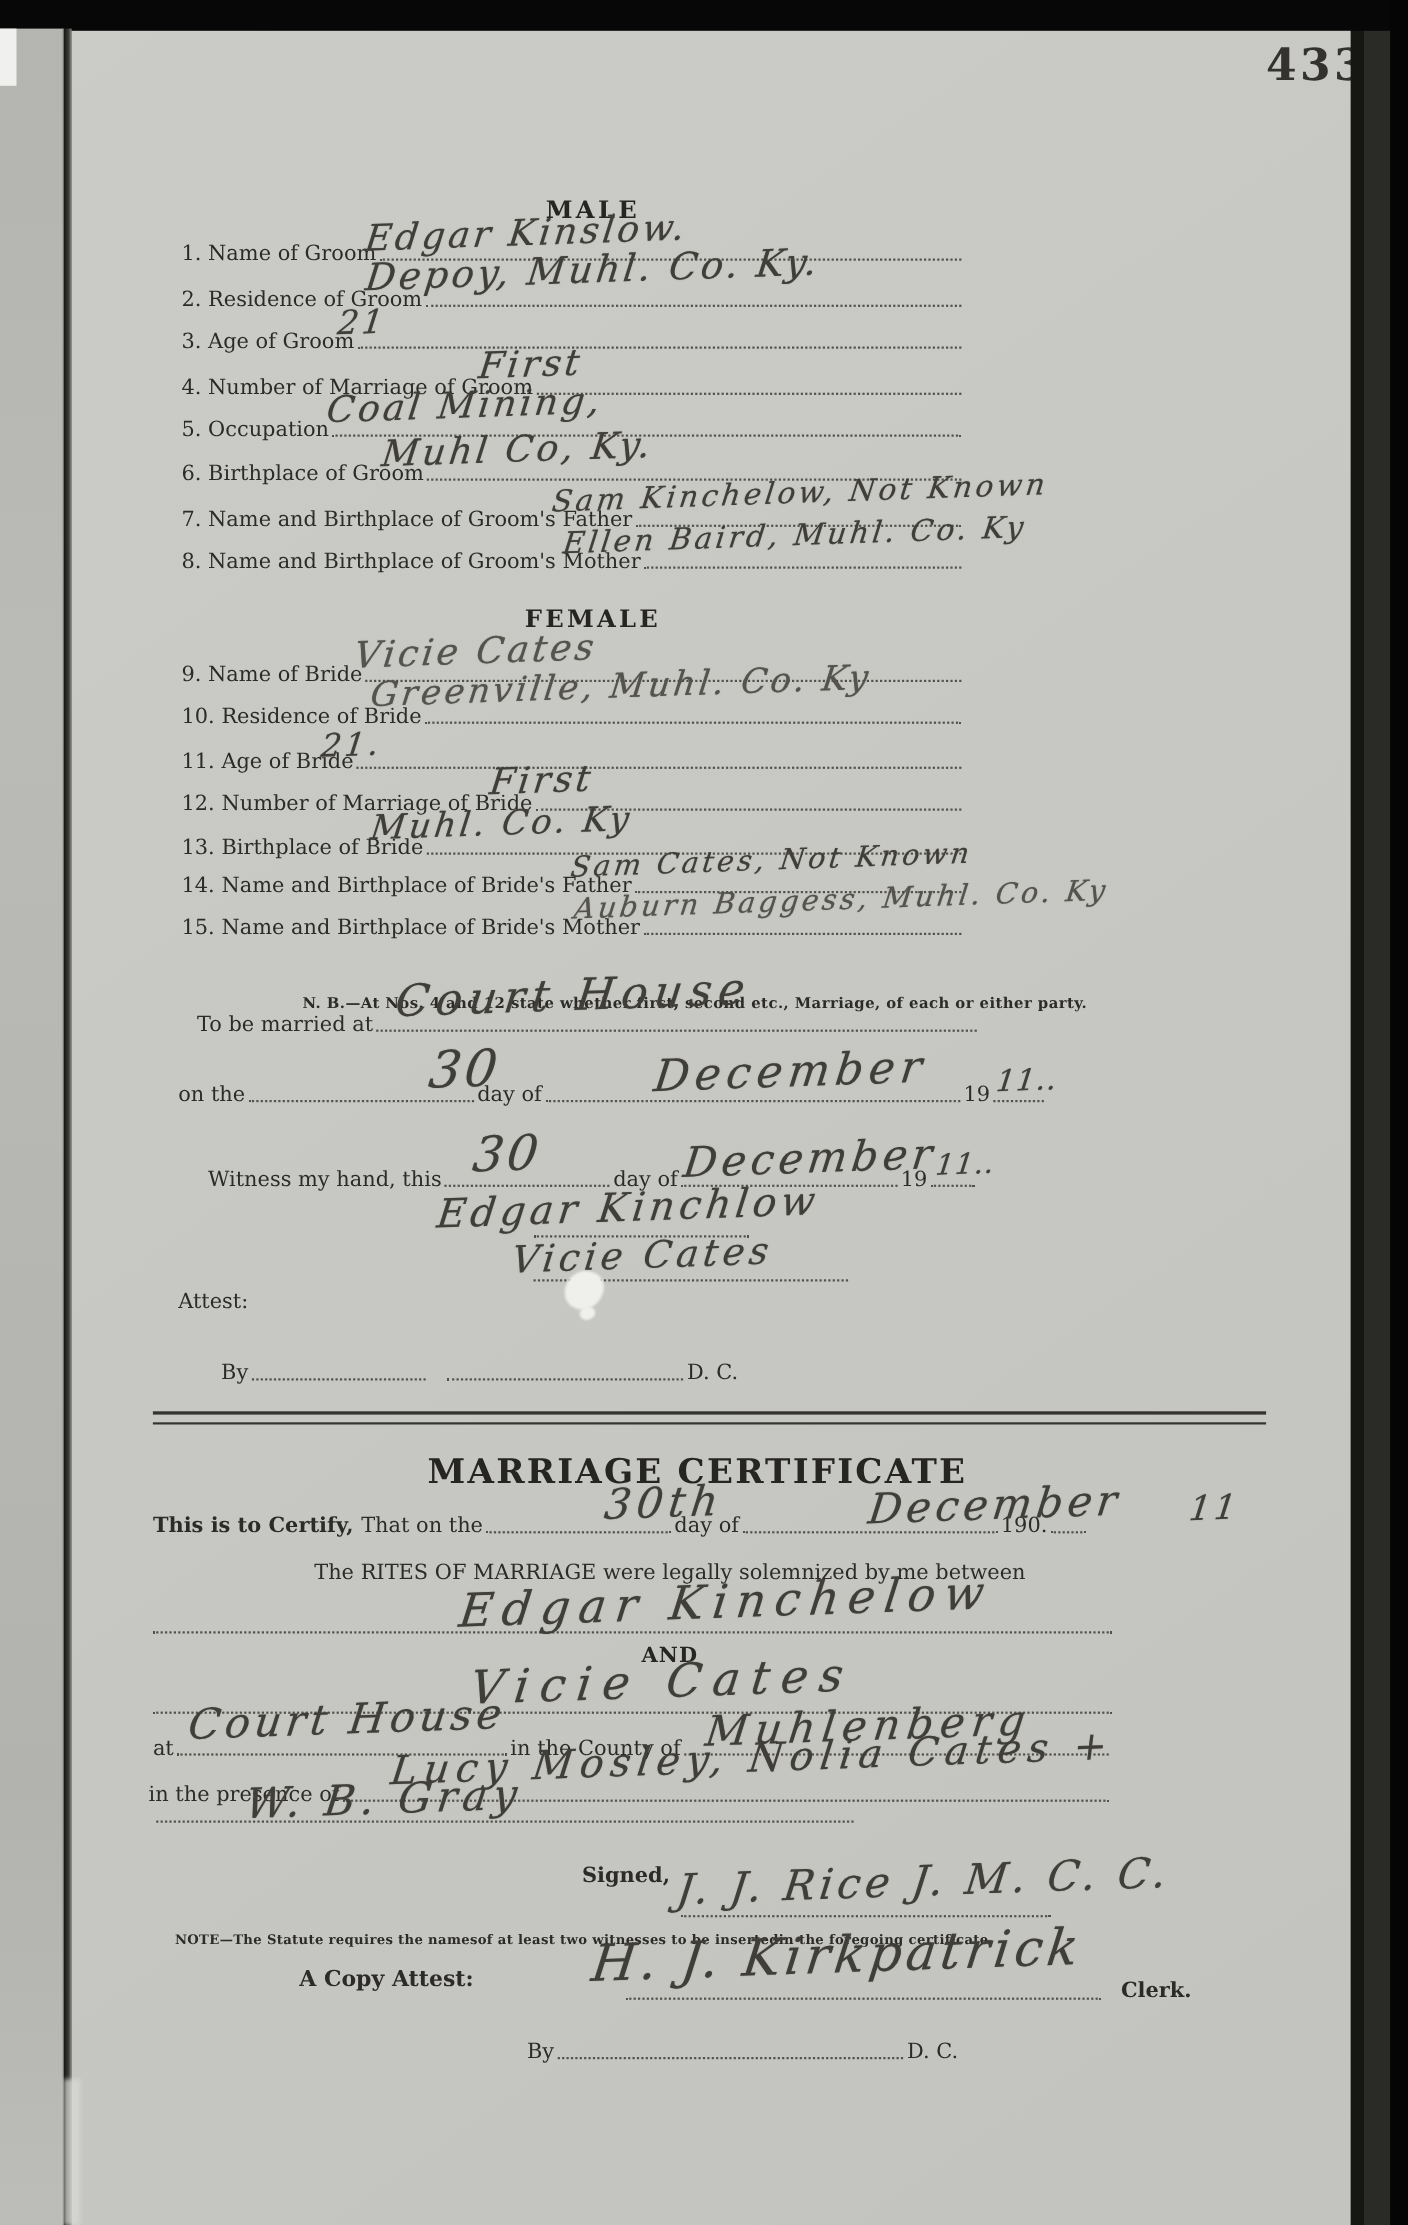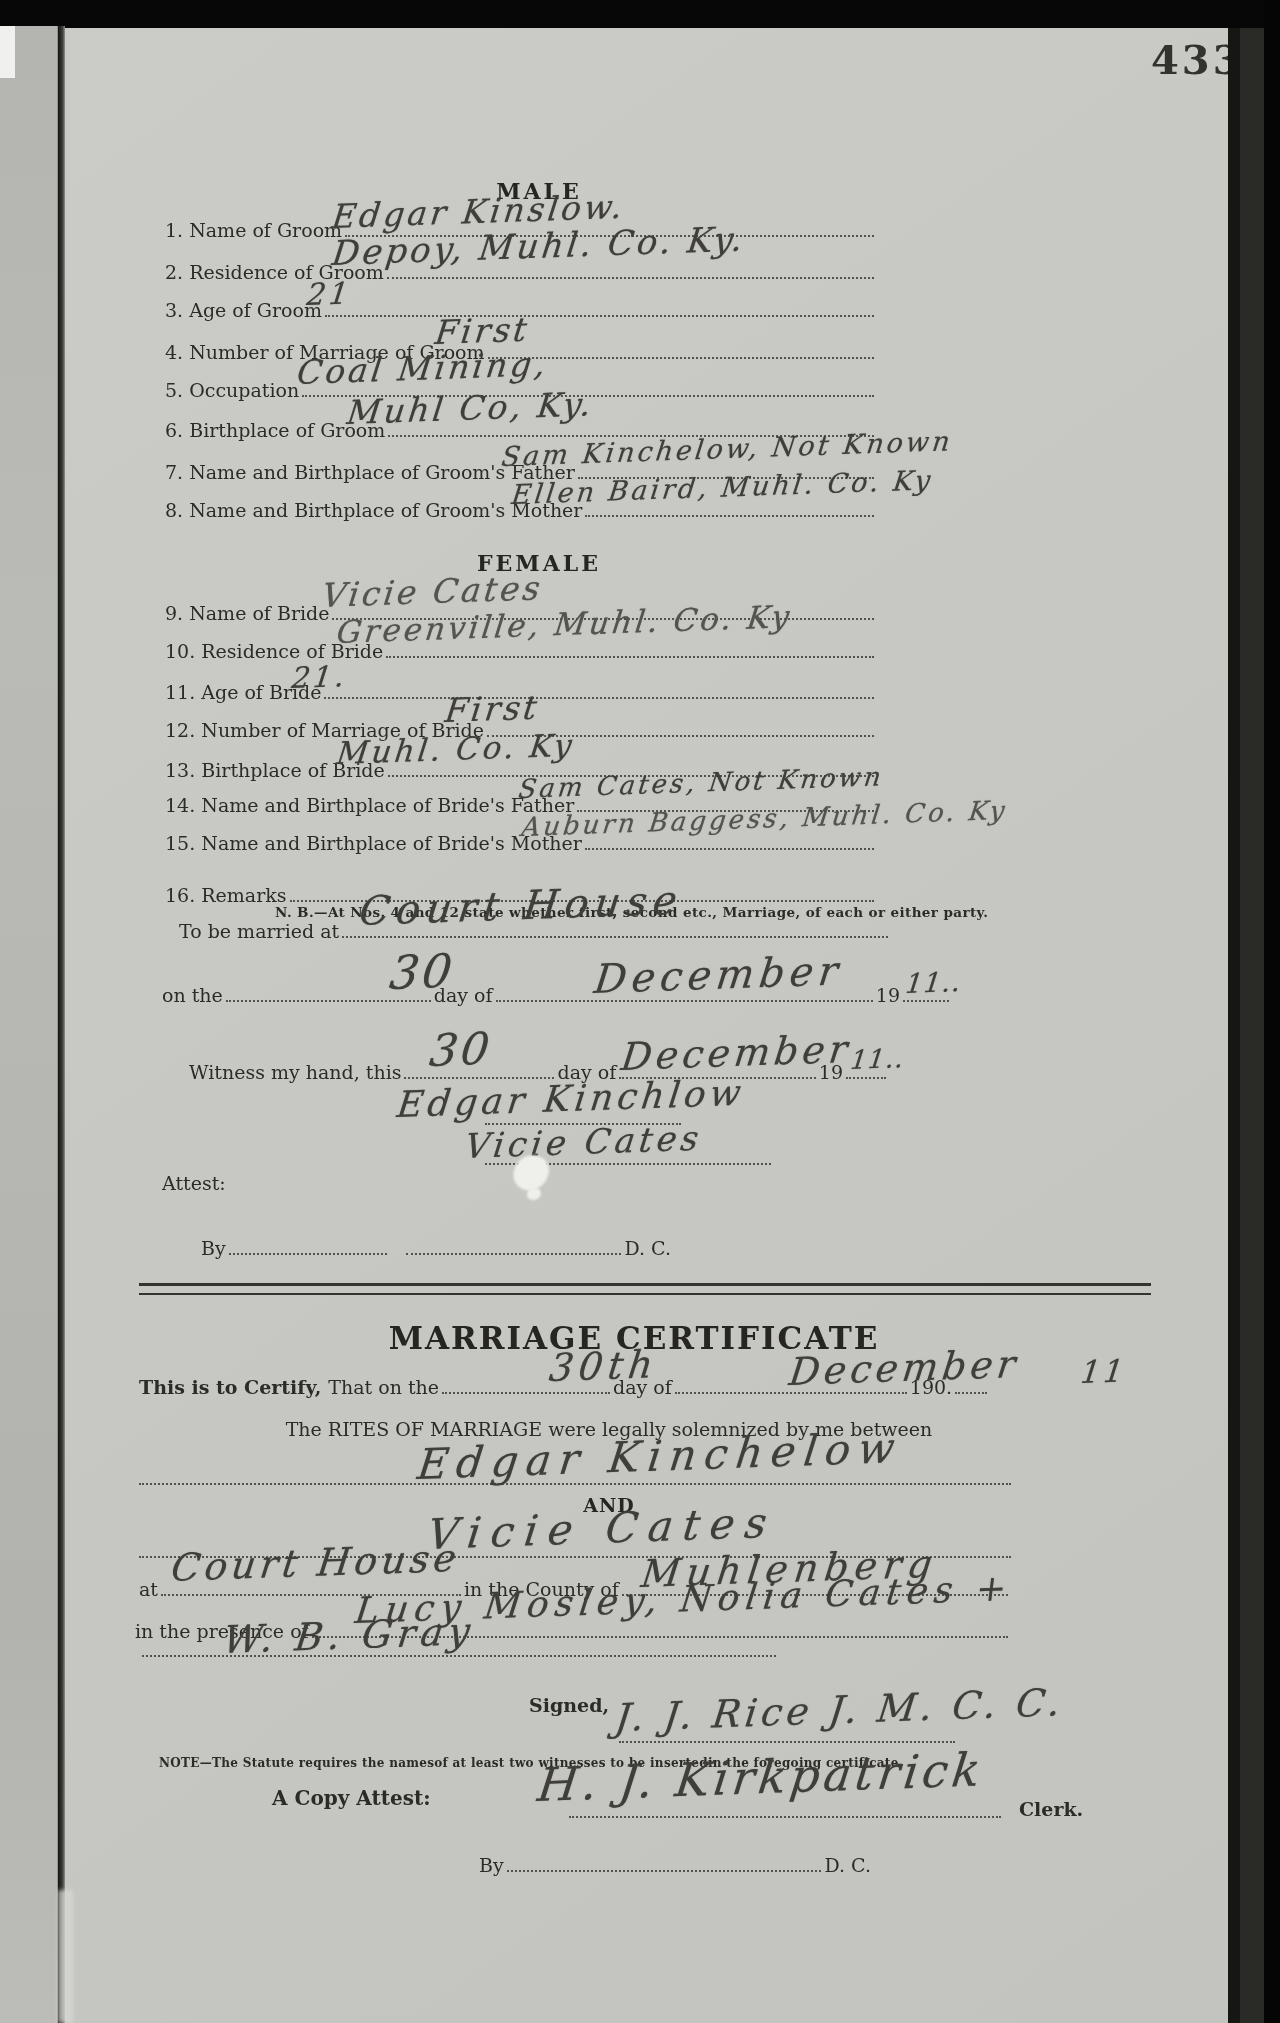--- a/index.html
+++ b/index.html
@@ -126,24 +126,20 @@
   <div class="frow prt" style="left:100px;top:766px;width:712px;">
     <span class="lbl">14. Name and Birthplace of Bride's Father</span>
     <span class="dots"></span>
     <span class="hw" style="left:352px;top:-20px;font-size:26px;">Sam Cates, Not Known</span>
   </div>
   <div class="frow prt" style="left:100px;top:804px;width:712px;">
     <span class="lbl">15. Name and Birthplace of Bride's Mother</span>
     <span class="dots"></span>
     <span class="hw" style="left:355px;top:-20px;font-size:26px;color:#55534e;">Auburn Baggess, Muhl. Co. Ky</span>
   </div>
-  <div class="frow prt" style="left:100px;top:856px;width:712px;">
-    <span class="lbl">16. Remarks</span>
-    <span class="dots"></span>
-  </div>
 
   <div class="prt" style="position:absolute;left:210px;top:876px;font-size:13.5px;font-weight:bold;letter-spacing:.4px;">N. B.—At Nos. 4 and 12 state whether first, second etc., Marriage, of each or either party.</div>
 
   <div class="frow prt" style="left:114px;top:892px;width:712px;">
     <span class="lbl">To be married at</span>
     <span class="dots"></span>
     <span class="hw" style="left:178px;top:-32px;font-size:40px;letter-spacing:6px;">Court House</span>
   </div>
 
   <div class="frow prt" style="left:97px;top:956px;width:790px;">

